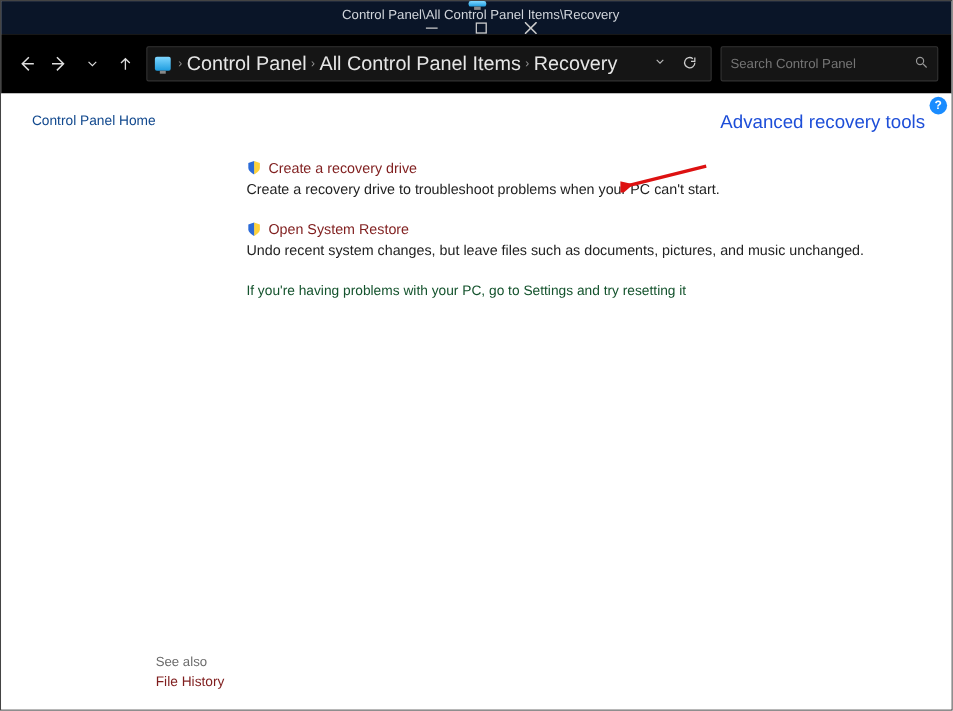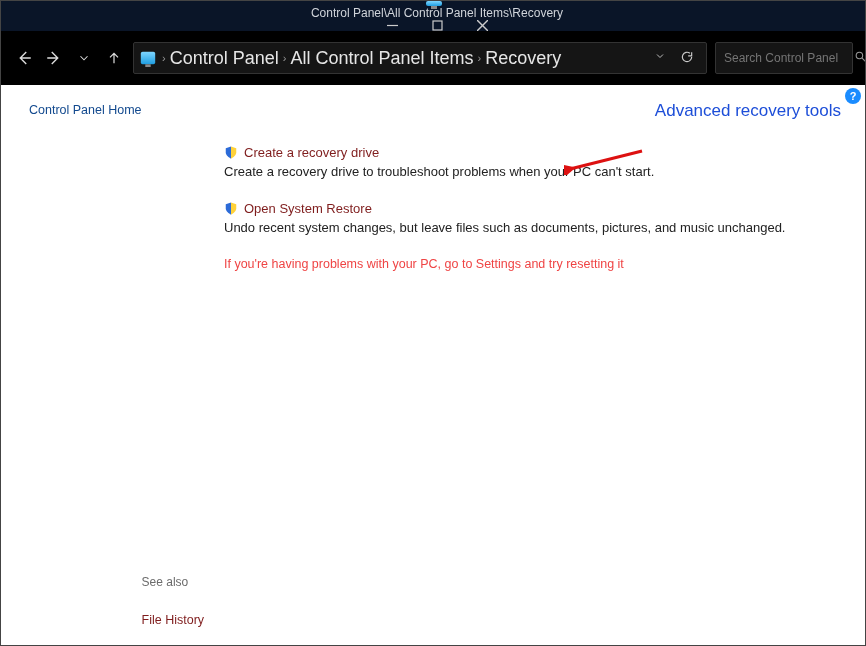--- a/index.html
+++ b/index.html
@@ -87,21 +87,21 @@
   }
   .address .chev { color: #999; font-size: 11px; }
   .address .seg { font-size: 18px; }
   .address .tail {
     margin-left: auto;
     display: flex;
     gap: 14px;
     padding-right: 6px;
   }
   .searchbox {
-    width: 138px;
+    width: 198px;
     height: 32px;
     background: #151515;
     border: 1px solid #333;
     border-radius: 2px;
     display: flex;
     align-items: center;
     padding: 0 8px;
     color: #888;
     font-size: 12px;
     justify-content: space-between;
@@ -124,21 +124,21 @@
     font-size: 12.5px;
     text-decoration: none;
   }
   .sidebar .bottom {
     margin-top: auto;
     padding-bottom: 18px;
   }
   .sidebar .see-also {
     color: #6b6b6b;
     font-size: 12px;
-    margin-bottom: 24px;
+    margin-bottom: 5px;
   }
   .sidebar .file-history {
     color: #7f1d1d;
     font-size: 12.5px;
   }
 
   .main {
     flex: 1;
     padding: 16px 24px 0 18px;
     position: relative;
@@ -180,21 +180,21 @@
     text-align: right;
   }
   .tool .desc {
     color: #222;
     font-size: 13px;
   }
   .footer-link {
     margin-top: 16px;
   }
   .footer-link a {
-    color: #ef4444;
+    color: #14532d;
     font-size: 12.5px;
     text-decoration: none;
   }
 
   .red-arrow {
     position: absolute;
     top: 62px;
     left: 358px;
     pointer-events: none;
   }

